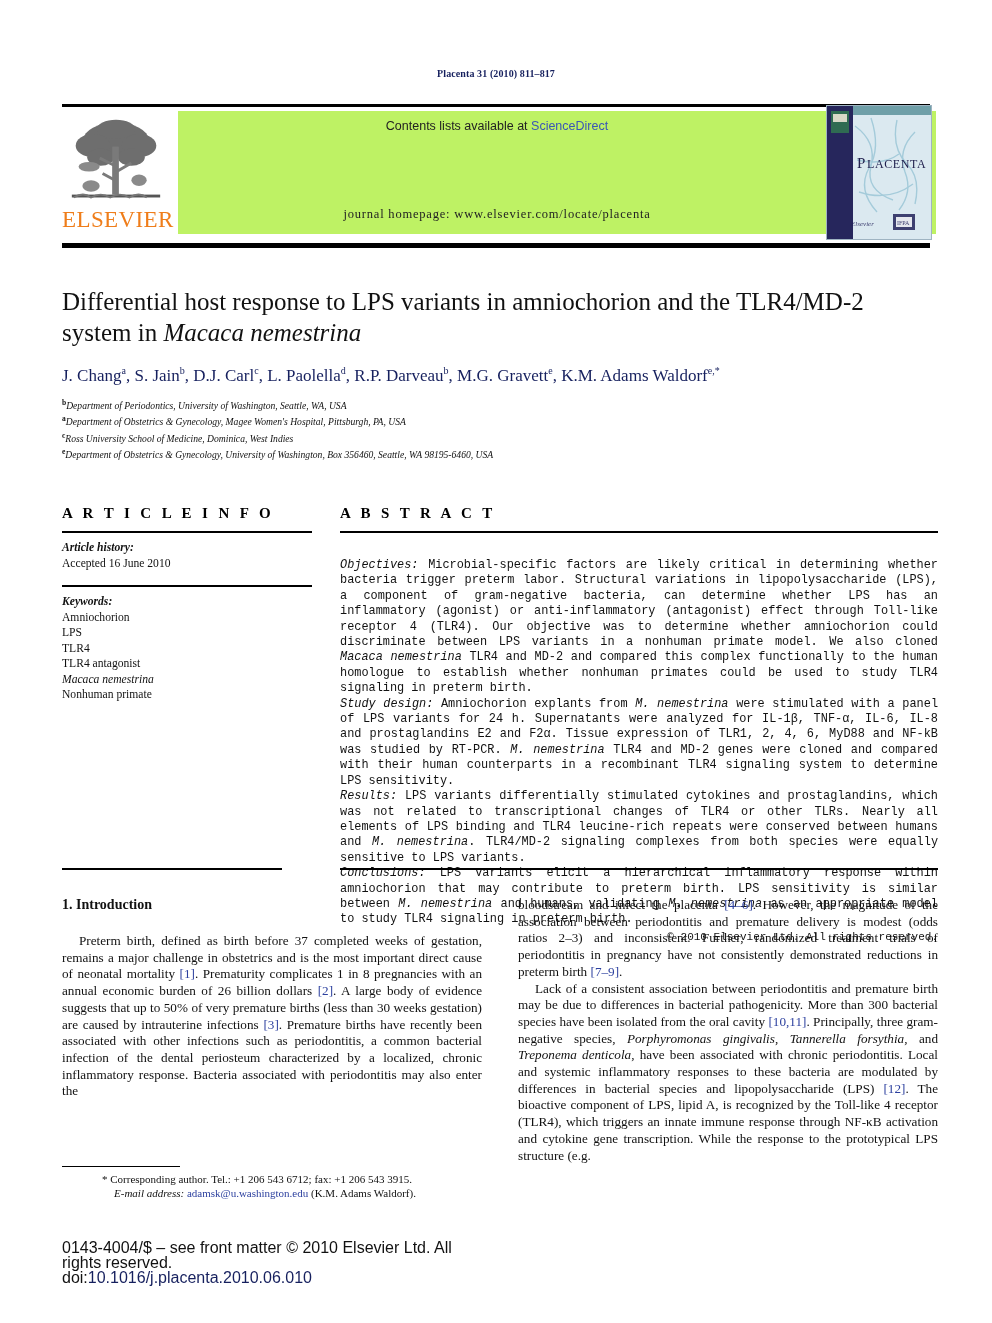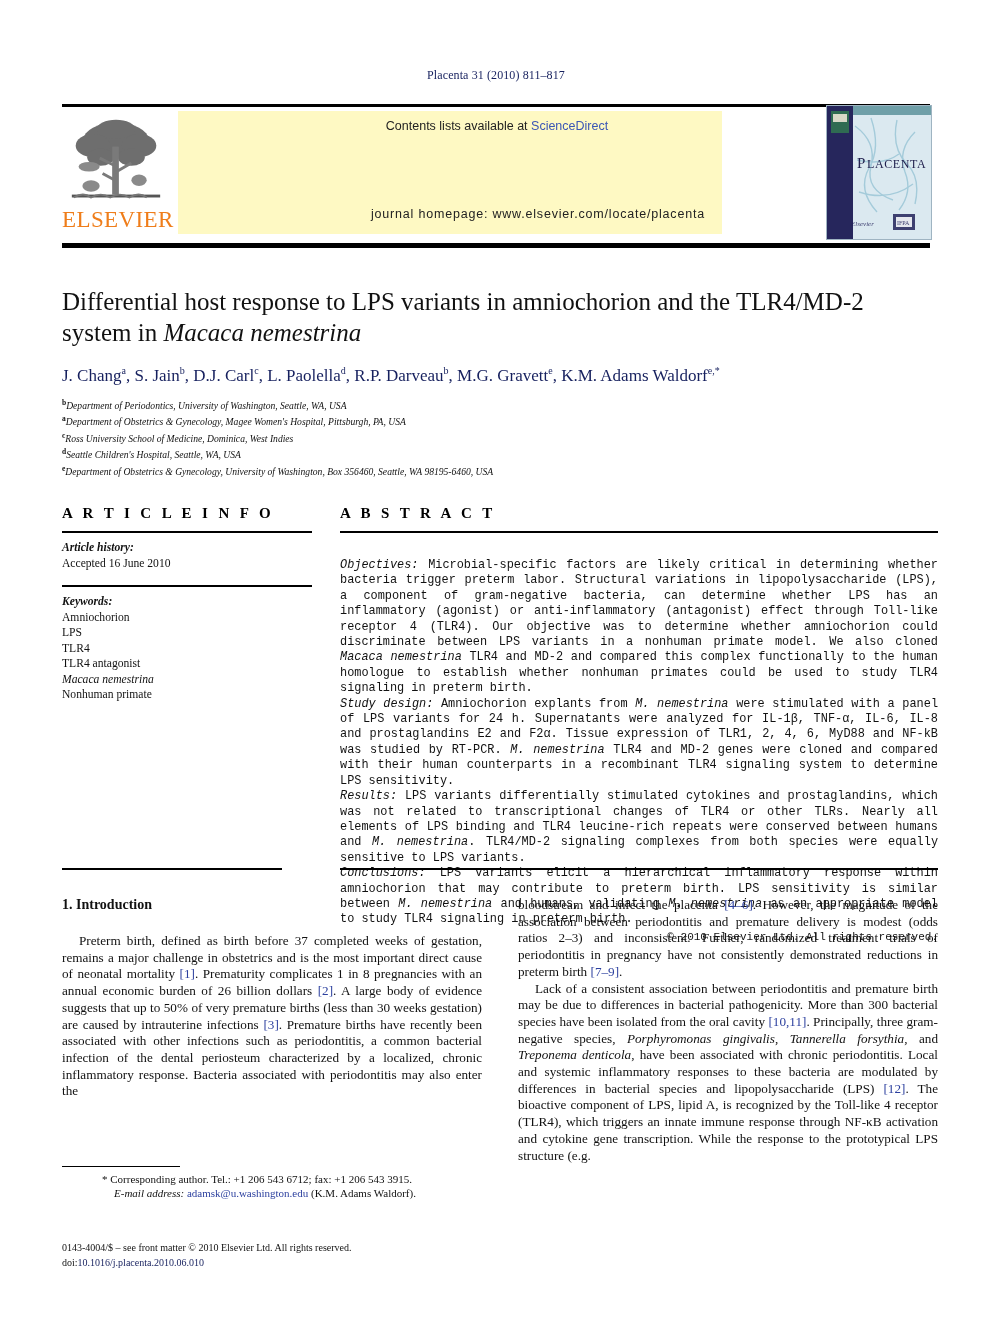--- a/index.html
+++ b/index.html
@@ -23,22 +23,22 @@
     height: 1323px;
   }
 
   
   .running-head {
     position: absolute;
     left: 0; top: 68px;
     width: 992px;
     text-align: center;
     font-family: "Liberation Serif", serif;
-    font-weight: normal;
-    font-size: 12px;
+    font-weight: bold;
+    font-size: 10px;
     color: #16205e;
     letter-spacing: 0.1px;
   }
 
   
   .masthead {
     position: absolute;
     left: 62px; top: 104px;
     width: 868px;
     height: 132px;
@@ -67,23 +67,23 @@
     width: 108px;
     text-align: center;
     font-family: "Liberation Serif", serif;
     font-size: 23px;
     letter-spacing: 0.4px;
     color: #ef7d1a;
   }
   .sd-box {
     position: absolute;
     left: 116px; top: 7px;
-    width: 544px;
+    width: 758px;
     height: 123px;
-    background: #fef9c3;
+    background: #bef264;
   }
   .sd-line1 {
     position: absolute;
     left: 0; top: 8px;
     width: 638px;
     text-align: center;
     font-family: "Liberation Sans", sans-serif;
     font-size: 12.5px;
     color: #222;
   }
@@ -95,25 +95,24 @@
     text-align: center;
     font-family: "Liberation Serif", serif;
     font-size: 30px;
     color: #111;
   }
   .sd-home {
     position: absolute;
     left: 0; top: 96px;
     width: 638px;
     text-align: center;
-    font-family: Liberation Sans, sans-serif;
+    font-family: Liberation Serif, serif;
     font-size: 12.5px;
     letter-spacing: 0.8px;
     color: #222;
-    margin-left: 41px;
   }
   .cover-thumb {
     position: absolute;
     left: 764px; top: 1px;
     width: 104px;
     height: 133px;
     background: #dfe9ef;
     border: 1px solid #9fb4c2;
     overflow: hidden;
   }
@@ -285,22 +284,22 @@
     color: #111;
     margin-left: 40px;
   }
   .footnote .ital { font-style: italic; }
   .footnote .mail { color: #2b3f9e; }
 
   .imprint {
     position: absolute;
     left: 62px; top: 1240px;
     width: 430px;
-    font-family: Liberation Serif, serif;
-    font-size: 10px;
+    font-family: Liberation Sans, sans-serif;
+    font-size: 16px;
     line-height: 15px;
     color: #111;
   }
   .imprint .doi { color: #16205e; text-align: center; }
 </style>
 </head>
 <body>
 
 <div class="page">
 
@@ -371,21 +370,20 @@
   <div class="art-title"><span>Differential host response to LPS variants in amniochorion and the TLR4/MD-2 system in </span><span class="ital">Macaca nemestrina</span></div>
 
   <div class="authors">
     J. Chang<sup>a</sup>, S. Jain<sup>b</sup>, D.J. Carl<sup>c</sup>, L. Paolella<sup>d</sup>, R.P. Darveau<sup>b</sup>, M.G. Gravett<sup>e</sup>, K.M. Adams Waldorf<sup>e,*</sup>
   </div>
 
   <div class="affils">
     <div><sup>b</sup><span>Department of Periodontics, University of Washington, Seattle, WA, USA</span></div>
     <div><sup>a</sup><span>Department of Obstetrics &amp; Gynecology, Magee Women's Hospital, Pittsburgh, PA, USA</span></div>
     <div><sup>c</sup><span>Ross University School of Medicine, Dominica, West Indies</span></div>
-    <div><sup>d</sup><span>Seattle Children's Hospital, Seattle, WA, USA</span></div>
     <div><sup>e</sup><span>Department of Obstetrics &amp; Gynecology, University of Washington, Box 356460, Seattle, WA 98195-6460, USA</span></div>
   </div>
 
   <div class="col-info">
     <div class="sec-head">A R T I C L E  I N F O</div>
     <div class="hr-thin"></div>
     <div class="info-body">
       <div class="lbl">Article history:</div>
       <div>Accepted 16 June 2010</div>
     </div>

